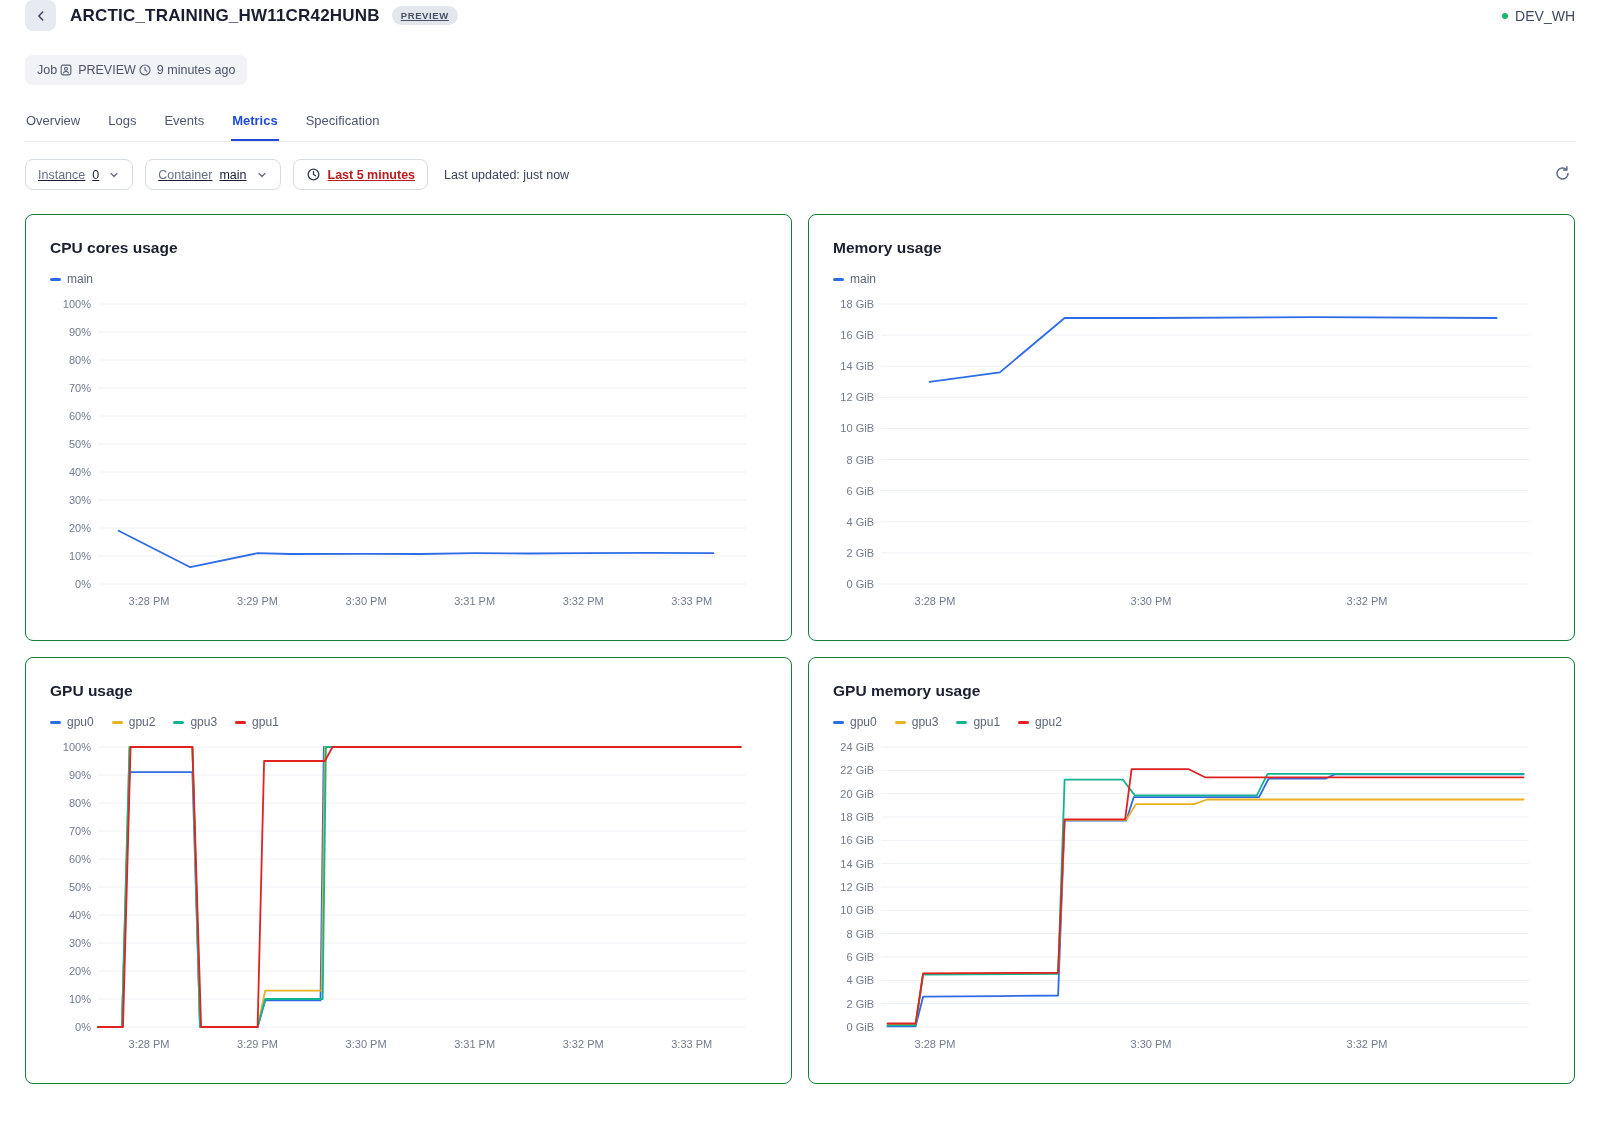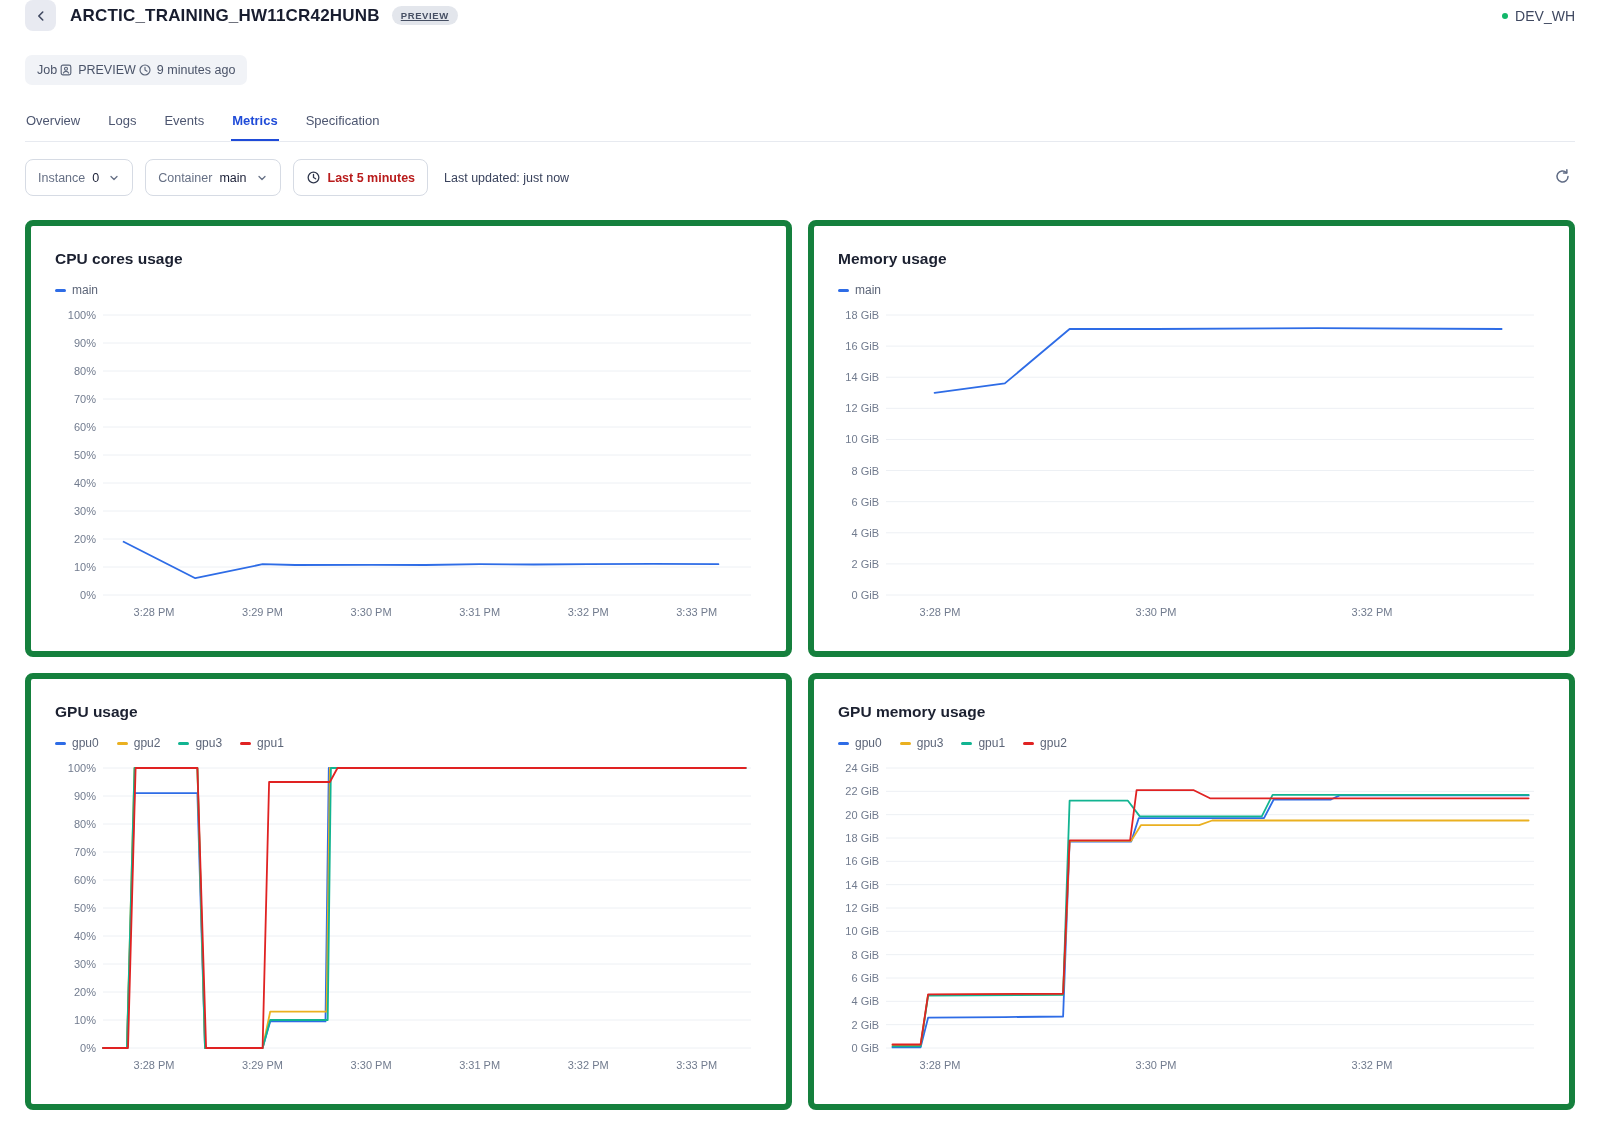--- a/index.html
+++ b/index.html
@@ -25,34 +25,34 @@
   .meta-item { display:flex; align-items:center; gap:5px; }
   .meta-item svg { stroke:#5a6478; }
 
   
   .tabs { display:flex; gap:26px; margin-top:22px; border-bottom:1px solid #e7eaf0; padding:0 0; }
   .tab { font-size:13px; color:#4d5670; padding:6px 1px 11px 1px; cursor:pointer; border-bottom:2px solid transparent; }
   .tab.active { color:#1f4bd8; font-weight:600; border-bottom-color:#1f4bd8; }
 
   
   .filter-bar { display:flex; align-items:center; margin-top:17px; gap:12px; }
-  .pill { display:inline-flex; align-items:center; gap:7px; height:37px; padding:0 12px;
-    border:1px solid #d6dbe4; border-radius:8px; background:#fff; font-size:12.5px; cursor:pointer; }
+  .pill { display:inline-flex; align-items:center; gap:7px; height:31px; padding:0 12px;
+    border:1px solid #d6dbe4; border-radius:8px; background:#fff; font-size:12.5px; cursor:pointer;text-decoration:underline; }
   .pill .p-label { color:#667085; }
   .pill .p-value { color:#1a1f36; }
   .pill svg.chev { stroke:#667085; margin-left:2px; }
   .pill.time { font-weight:600; color:#b91c1c; }
   .pill.time svg { stroke:#32394e; }
   .last-updated { font-size:12.5px; color:#39425c; margin-left:4px; }
   .refresh-btn { margin-left:auto; background:none; border:none; cursor:pointer; padding:4px; }
   .refresh-btn svg { stroke:#5f6b84; }
 
   
   .charts-grid { display:grid; grid-template-columns:1fr 1fr; gap:16px; margin-top:24px; }
-  .panel { border:6px solid #15803d; border-radius:8px; background:#fff; padding:24px; min-height:427px; }
+  .panel { border:1px solid #15803d; border-radius:8px; background:#fff; padding:24px; min-height:427px; }
   .panel-title { font-size:15.5px; font-weight:600; color:#1b2030; }
   .legend { display:flex; gap:18px; margin-top:15px; margin-bottom:10px; }
   .legend-item { display:flex; align-items:center; gap:6px; font-size:12px; color:#5c6578; }
   .legend-dash { width:11px; height:3px; border-radius:2px; display:inline-block; }
   .chart-svg text { font-family:"Liberation Sans","DejaVu Sans",sans-serif; }
 </style>
 </head>
 <body>
 
 <div class="page">

